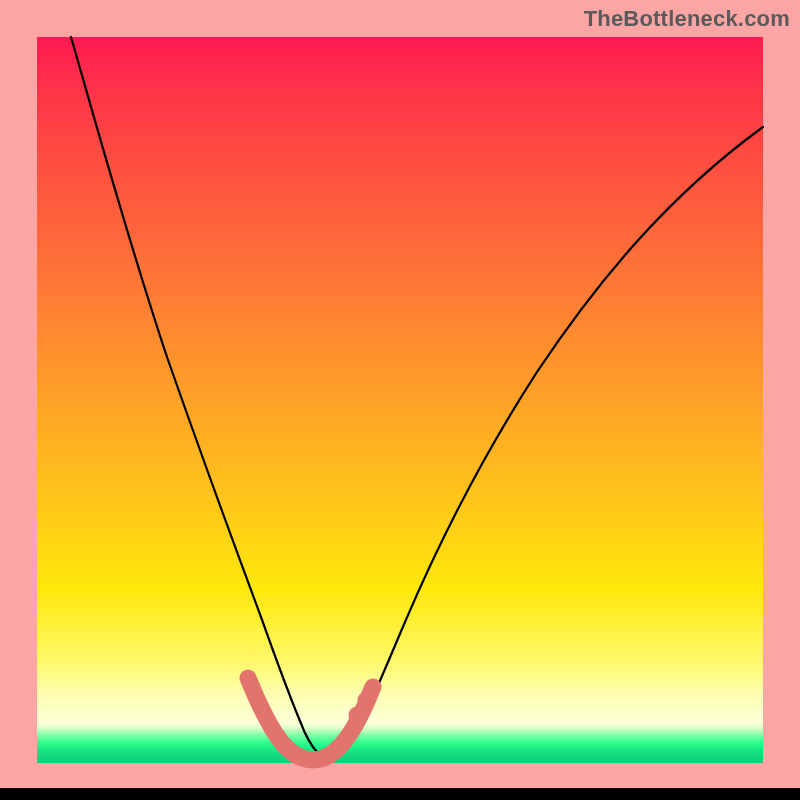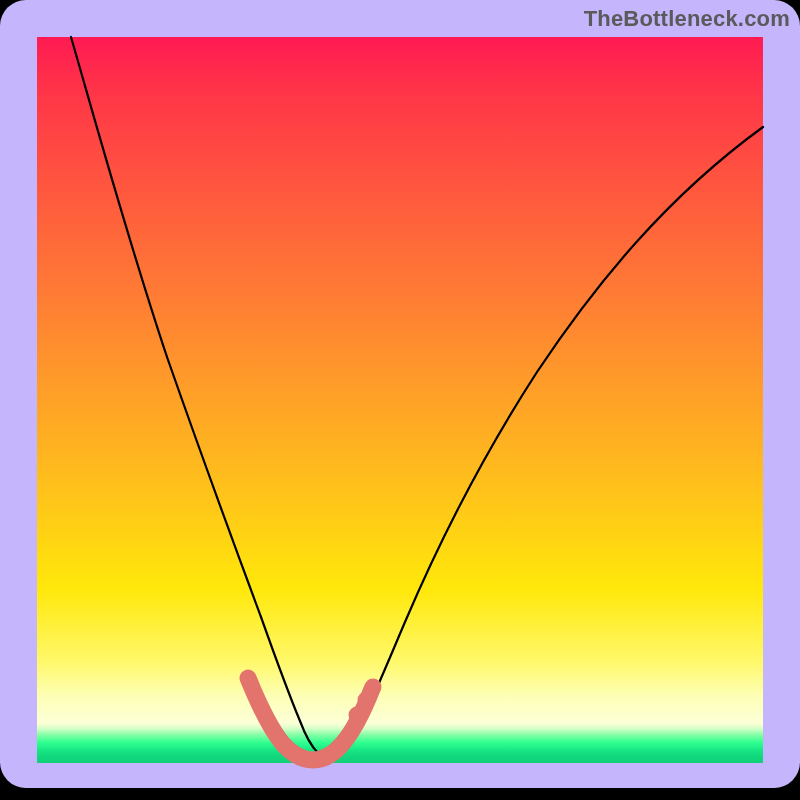--- a/index.html
+++ b/index.html
@@ -8,22 +8,21 @@
     width: 800px;
     height: 800px;
     background: #000;
     font-family: Arial, Helvetica, sans-serif;
     overflow: hidden;
   }
   .stage {
     position: relative;
     width: 800px;
     height: 788px;
-    background: #c4b5fd;
-    border-radius: 26px;
+    background: #fca5a5;
   }
   .plot-area {
     position: absolute;
     left: 37px;
     top: 37px;
     width: 726px;
     height: 726px;
     
     background:
       linear-gradient(

